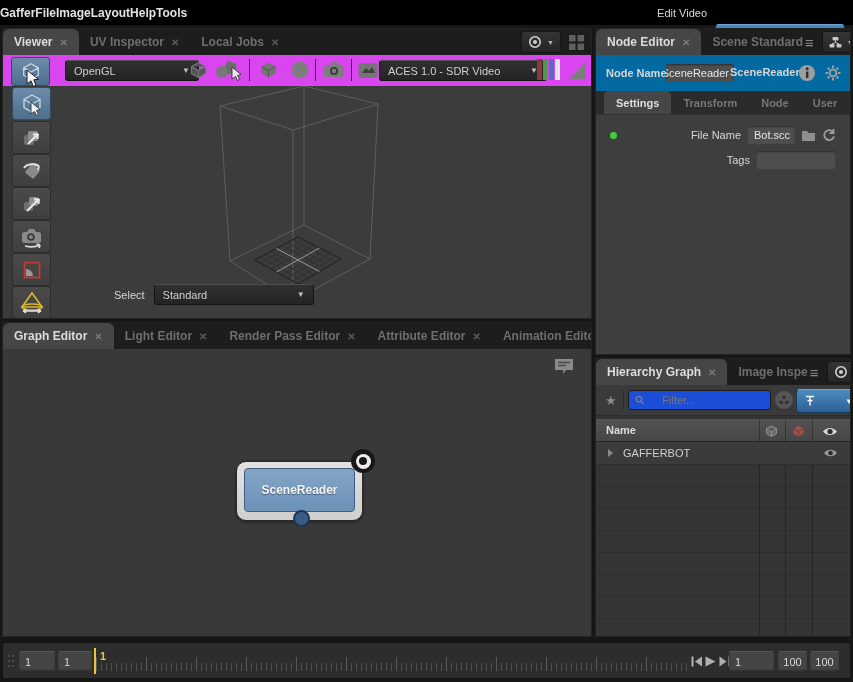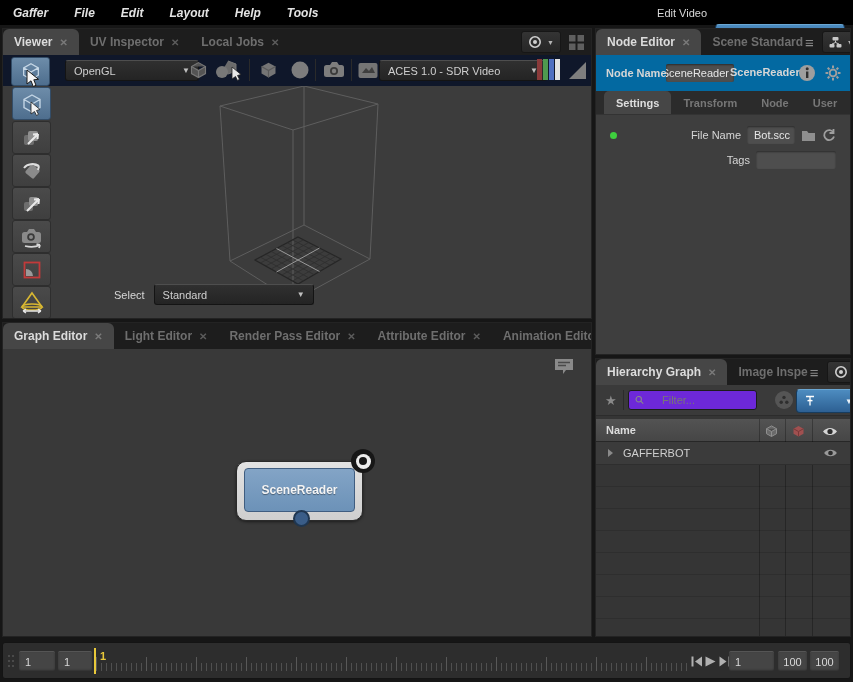--- a/index.html
+++ b/index.html
@@ -1,19 +1,19 @@
 <!DOCTYPE html>
 <html><head>
 <meta charset="utf-8">
 <style>
   html,body{margin:0;padding:0;background:#101010;}
   #app{position:relative;width:853px;height:682px;background:#161616;font-family:"Liberation Sans",sans-serif;overflow:hidden;user-select:none;}
   
   #menubar{position:absolute;left:0;top:0;width:853px;height:25px;background:#000;display:flex;align-items:center;}
-  .menu-item{color:#e3e3e3;font-size:12px;font-weight:bold;padding:0 13px;cursor:default;font-style:italic;}
+  .menu-item{color:#e3e3e3;font-size:12px;font-weight:bold;padding:0 0;cursor:default;}
   #edit-target-wrap{margin-left:auto;display:flex;align-items:center;gap:8px;padding-right:8px;}
   #edit-target-label{color:#d9d9d9;font-size:11px;}
   .dd-blue{background:linear-gradient(#4d8cc0,#2d6093);border:1px solid #173c5e;border-top-color:#6aa6d2;border-radius:4px;color:#fff;font-size:11px;display:flex;align-items:center;gap:6px;padding:0 8px;}
   .dd-blue .arr{margin-left:auto;font-size:8px;color:#eaf2f9;}
   #edit-target-dd{width:112px;height:18px;margin-top:43px;}
   
   .panel{position:absolute;background:#383838;border:1px solid #232323;box-sizing:border-box;overflow:hidden;}
   .tabbar{position:absolute;left:0;top:0;right:0;height:26px;background:#1d1d1d;display:flex;align-items:stretch;border-bottom:1px solid #161616;}
   .tab{display:flex;align-items:center;gap:7px;padding:0 11px;font-size:12px;font-weight:bold;color:#6e6e6e;white-space:nowrap;}
   .tab.active{background:#464646;border-radius:6px 6px 0 0;color:#dcdcdc;}
@@ -25,21 +25,21 @@
   .mini-dd .arr{font-size:7px;color:#b5b5b5;}
   
   .dd{background:linear-gradient(#303030,#242424);border:1px solid #141414;border-top-color:#4e4e4e;border-radius:3px;color:#cfcfcf;font-size:11px;display:flex;align-items:center;padding:0 8px;}
   .dd .arr{margin-left:auto;font-size:8px;color:#c0c0c0;}
   .field{background:#4e4e4e;border-radius:2px;box-shadow:inset 0 1px 2px rgba(0,0,0,.45);color:#e6e6e6;font-size:11px;display:flex;align-items:center;padding:0 5px;overflow:hidden;white-space:nowrap;}
   .field.clip-left{justify-content:flex-end;}
   .lbl{color:#d6d6d6;font-size:11px;}
   .lbl.b{font-weight:bold;}
   
   #viewer{left:2px;top:28px;width:590px;height:291px;}
-  #viewer-toolbar{position:absolute;left:0;top:26px;right:0;height:31px;background:#0f172a;border-bottom:1px solid #2d2d2d;}
+  #viewer-toolbar{position:absolute;left:0;top:26px;right:0;height:31px;background:#d946ef;border-bottom:1px solid #2d2d2d;}
   #tool-active{position:absolute;left:8px;top:2px;width:37px;height:27px;background:linear-gradient(#6d8ca9,#4e6e8e);border:1px solid #334d68;border-radius:3px;display:flex;align-items:center;justify-content:center;}
   #renderer-dd{position:absolute;left:62px;top:5px;width:116px;height:19px;}
   .vt-icon{position:absolute;top:4px;width:26px;height:22px;display:flex;align-items:center;justify-content:center;}
   .vt-sep{position:absolute;top:4px;width:1px;height:22px;background:#2a2a2a;}
   #dt-dd{position:absolute;left:376px;top:5px;width:150px;height:19px;}
   #rgb-bars{position:absolute;left:534px;top:4px;display:flex;gap:1px;height:21px;}
   #rgb-bars i{width:5px;height:100%;}
   #gamma-tri{position:absolute;left:566px;top:7px;width:0;height:0;border-bottom:17px solid #7e7e7e;border-left:17px solid transparent;}
   #viewer-tools{position:absolute;left:0;top:57px;width:48px;bottom:0;background:#3a3a3a;}
   .tbtn{position:absolute;left:9px;width:37px;height:31px;background:linear-gradient(#4a4a4a,#3f3f3f);border:1px solid #2e2e2e;border-radius:3px;display:flex;align-items:center;justify-content:center;}
@@ -63,21 +63,21 @@
   #ne-name-field{position:absolute;left:70px;top:9px;width:58px;height:18px;}
   #ne-type{position:absolute;left:134px;top:11px;font-weight:bold;}
   #ne-subtabs{position:absolute;left:0;top:62px;right:0;height:23px;background:#2b2b2b;display:flex;align-items:stretch;padding-left:8px;border-bottom:1px solid #333;}
   .subtab{display:flex;align-items:center;padding:0 12px;font-size:11px;font-weight:bold;color:#777;}
   .subtab.active{background:#464646;border-radius:5px 5px 0 0;color:#dedede;}
   #ne-body{position:absolute;left:0;top:85px;right:0;bottom:0;background:#3e3e3e;}
   .ne-row{position:absolute;right:14px;display:flex;align-items:center;gap:6px;}
   
   #hier{left:595px;top:358px;width:256px;height:279px;}
   #hier-filterrow{position:absolute;left:0;top:26px;right:0;height:30px;background:#3a3a3a;display:flex;align-items:center;border-bottom:1px solid #2c2c2c;}
-  #hier-filter{position:absolute;left:32px;top:31px;width:129px;height:20px;background:#6d28d9;border:1px solid #1c1c1c;border-radius:3px;display:flex;align-items:center;gap:16px;padding:0 6px;box-sizing:border-box;}
+  #hier-filter{position:absolute;left:32px;top:31px;width:143px;height:20px;background:#1d4ed8;border:1px solid #1c1c1c;border-radius:3px;display:flex;align-items:center;gap:16px;padding:0 6px;box-sizing:border-box;}
   #hier-filter input{background:transparent;border:none;outline:none;color:#bdbdbd;font-size:11px;width:100%;font-family:"Liberation Sans",sans-serif;}
   #hier-filter input::placeholder{color:#777;}
   #hier-setbtn{position:absolute;left:179px;top:32px;width:18px;height:18px;border-radius:50%;background:#555;display:flex;align-items:center;justify-content:center;}
   #hier-dd{position:absolute;left:200px;top:30px;width:48px;height:22px;}
   #hier-table{position:absolute;left:0;top:57px;right:0;bottom:0;background:#353535;}
   #hier-head{position:absolute;left:0;top:3px;right:0;height:22px;background:linear-gradient(#535353,#464646);border-bottom:1px solid #272727;display:flex;align-items:center;}
   .hcol-sep{position:absolute;top:3px;bottom:0;width:1px;background:rgba(0,0,0,.28);}
   #hier-row1{position:absolute;left:0;top:26px;right:0;height:22px;background:#3b3b3b;border-bottom:1px solid #2e2e2e;display:flex;align-items:center;}
   .rowline{position:absolute;left:0;right:0;height:1px;background:rgba(0,0,0,.12);}
   .expander{width:0;height:0;border-left:5px solid #8a8a8a;border-top:4px solid transparent;border-bottom:4px solid transparent;}
@@ -99,21 +99,21 @@
   #mouse-cursor{position:absolute;left:26px;top:69px;z-index:99;}
 </style>
 </head>
 <body>
 
 <div id="app">
 
   <div id="menubar">
     <span class="menu-item">Gaffer</span>
     <span class="menu-item">File</span>
-    <span class="menu-item">Edit</span>
+    <span class="menu-item">Image</span>
     <span class="menu-item">Layout</span>
     <span class="menu-item">Help</span>
     <span class="menu-item">Tools</span>
     <div id="edit-target-wrap">
       <span id="edit-target-label">Edit Video</span>
       <div class="dd-blue" id="edit-target-dd">
         <svg width="10" height="12" viewBox="0 0 10 12">
             <path d="M1 1.5 H9 M5 1.5 V10.5 M2.5 6 Q5 4.5 7.5 6" stroke="#fff" stroke-width="1.3" fill="none"></path>
           </svg>
         <span>Source</span>

